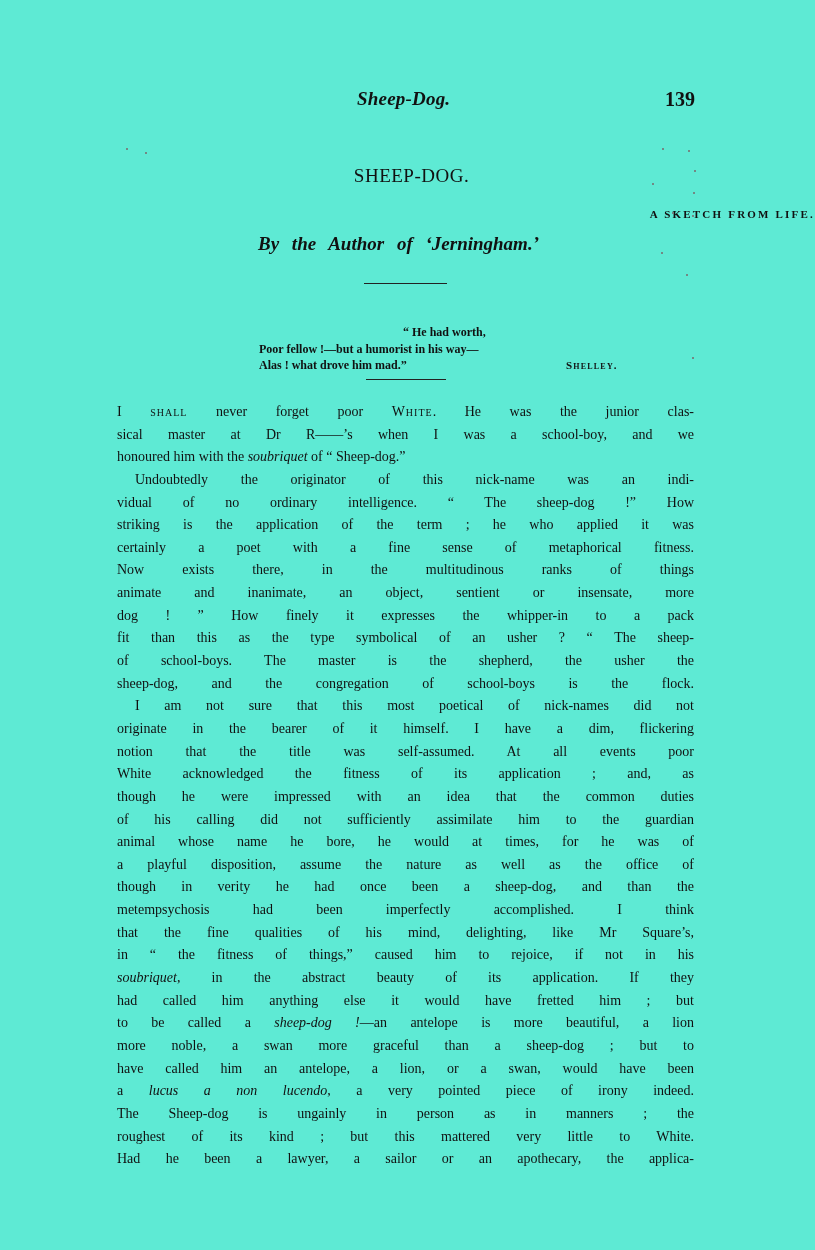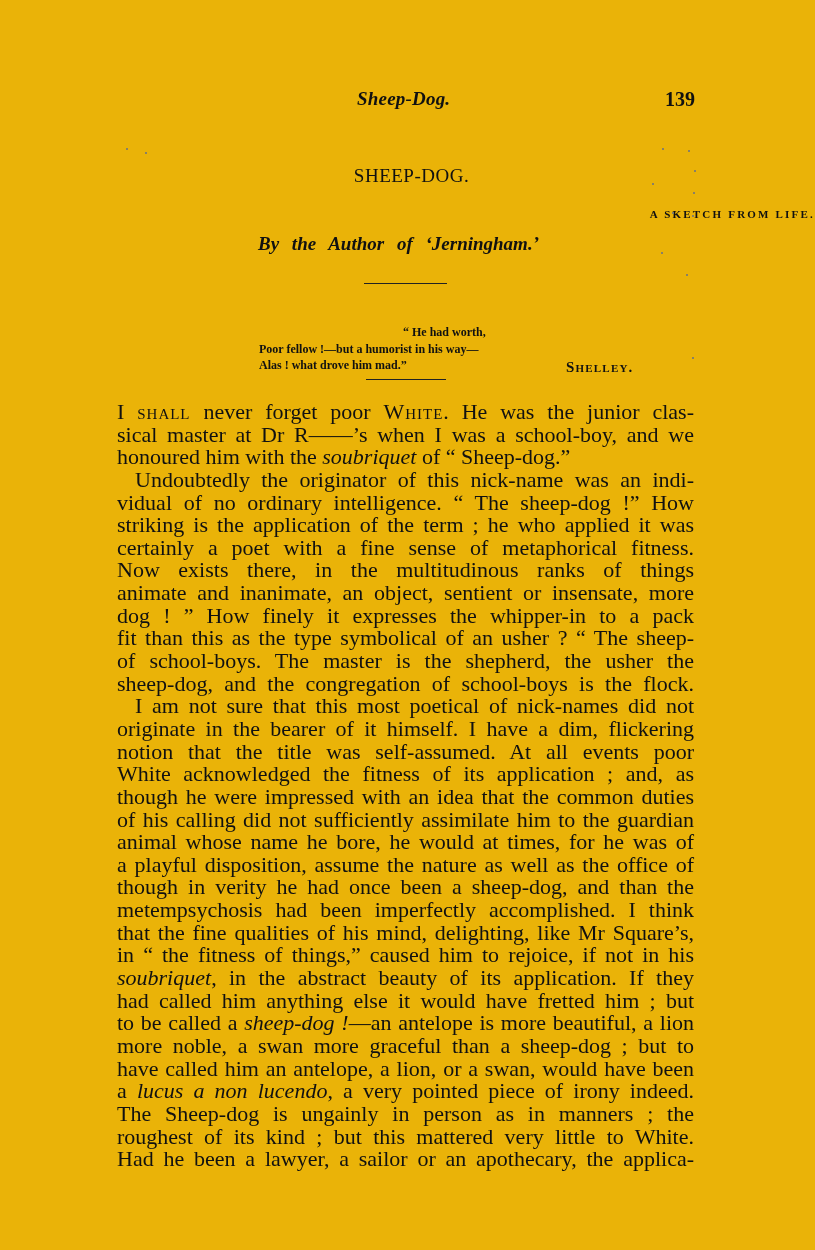--- a/index.html
+++ b/index.html
@@ -13,21 +13,21 @@
       position: relative;
       overflow: hidden;
       color: #111;
       font-family: "Liberation Serif", "DejaVu Serif", serif;
     }
     .page {
       position: absolute;
       left: 0; top: 0;
       width: 815px;
       height: 1250px;
-      background: #eab308;
+      background: #5eead4;
     }
     .running-head {
       position: absolute;
       top: 88px;
       left: 0;
       width: 815px;
       height: 28px;
     }
     .running-title {
       position: absolute;
@@ -91,31 +91,31 @@
       font-size: 12px;
       font-weight: bold;
       line-height: 16.5px;
     }
     .epigraph .line { display: block; white-space: pre; }
     .epigraph .line.indent { padding-left: 144px; }
     .attribution {
       position: absolute;
       left: 566px;
       top: 359px;
-      font-size: 15px;
+      font-size: 11px;
       font-weight: bold;
       font-variant: small-caps;
       letter-spacing: 1.2px;
     }
     .body-text {
       position: absolute;
       left: 117px;
       top: 401px;
       width: 577px;
-      font-size: 22px;
+      font-size: 14px;
       line-height: 22.65px;
     }
     .body-text .line {
       display: block;
       white-space: nowrap;
       text-align: justify;
       text-align-last: justify;
       height: 22.65px;
     }
     .body-text .line.last {

